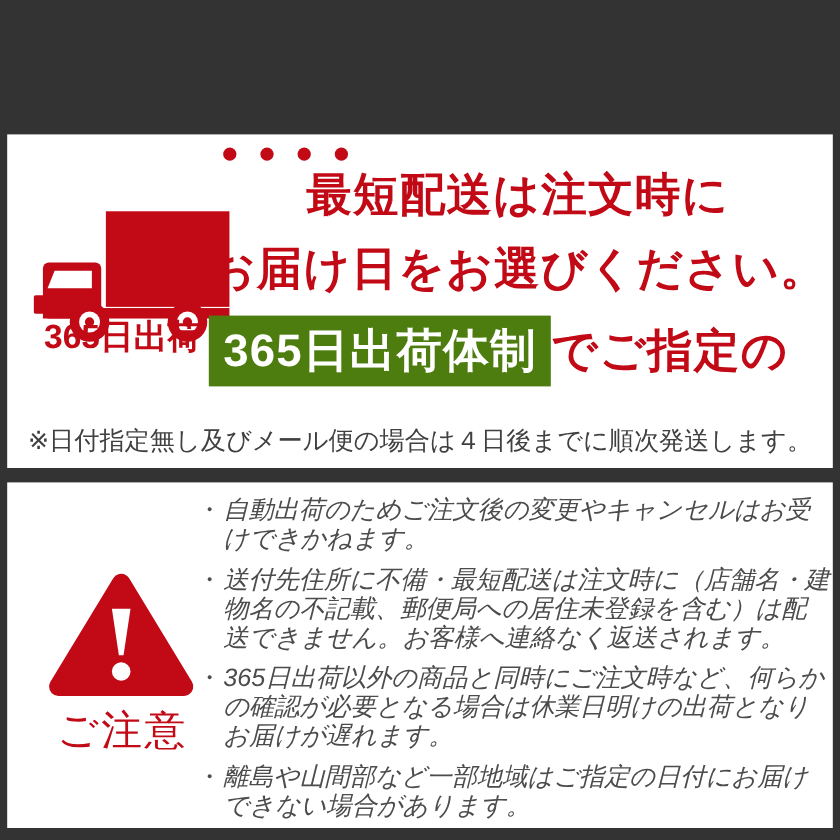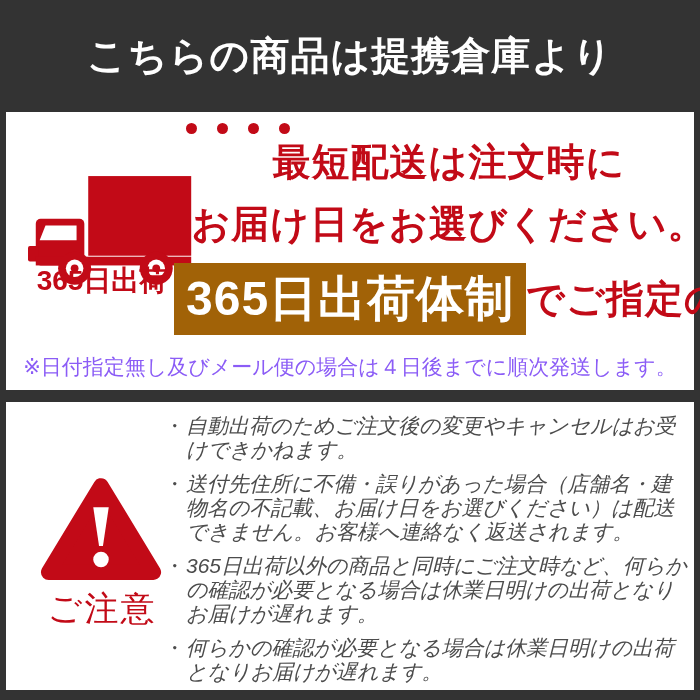--- a/index.html
+++ b/index.html
@@ -28,48 +28,47 @@
     color:#c20a17;font-weight:bold;font-size:28px;letter-spacing:0px;
   }
   .ship-content{position:absolute;left:168px;top:6px;text-align:center;}
   .dots{display:flex;gap:20px;margin:5px 0 3px 12px;height:11px;}
   .dot{width:11px;height:11px;border-radius:50%;background:#c20a17;}
   .red-h{color:#c20a17;font-weight:bold;font-size:38px;letter-spacing:1px;white-space:nowrap;}
   .line1{margin-top:2px;}
   .line2{margin-top:11px;}
   .line3{margin-top:13px;display:flex;align-items:center;}
   .hl-box{
-    background:#a16207;color:#ffffff;font-weight:bold;font-size:48px;
+    background:#4d7c0f;color:#ffffff;font-weight:bold;font-size:38px;
     padding:4px 12px;letter-spacing:1px;white-space:nowrap;
   }
   .hl-suffix{margin-left:0;}
   .line4{margin-top:11px;padding-left:4px;}
   .ship-note{
     position:absolute;bottom:9px;left:0;width:100%;text-align:center;
-    color:#8b5cf6;font-size:21px;letter-spacing:0px;
+    color:#404040;font-size:21px;letter-spacing:0px;
   }
 
   
   .warn-wrap{position:absolute;left:32px;top:72px;width:126px;height:112px;}
   .warn-label{
     position:absolute;left:0;top:184px;width:192px;text-align:center;
     color:#c20a17;font-weight:normal;font-size:34px;letter-spacing:2px;
   }
   .bullets{position:absolute;left:158px;top:12px;width:528px;}
   .bullet-item{
     display:flex;color:#4c4c4c;font-size:21px;line-height:24px;margin-bottom:10px;
   }
   .bullet-mark{flex:0 0 22px;}
   .bullet-text{flex:1;font-style:italic;}
 </style>
 </head>
 <body>
 
 <div class="top-banner">
-  <div>こちらの商品は提携倉庫より</div>
 </div>
 
 <div class="panel shipping">
 
   <div class="truck-wrap">
     <svg viewBox="0 0 175 118" width="170" height="115">
       <rect x="62" y="4" width="106" height="82" fill="#c20a17"></rect>
       <rect x="8" y="48" width="50" height="48" rx="5" fill="#c20a17"></rect>
       <polygon points="18,55 50,55 50,70 12,70" fill="#ffffff"></polygon>
       <rect x="0" y="76" width="11" height="16" rx="2" fill="#c20a17"></rect>
@@ -113,24 +112,24 @@
   </div>
   <div class="warn-label">ご注意</div>
 
   <div class="bullets">
     <div class="bullet-item">
       <span class="bullet-mark">・</span>
       <span class="bullet-text">自動出荷のためご注文後の変更やキャンセルはお受けできかねます。</span>
     </div>
     <div class="bullet-item">
       <span class="bullet-mark">・</span>
-      <span class="bullet-text">送付先住所に不備・誤りがあった場合（店舗名・建物名の不記載、お届け日をお選びください）は配送できません。お客様へ連絡なく返送されます。</span>
+      <span class="bullet-text">送付先住所に不備・最短配送は注文時に（店舗名・建物名の不記載、郵便局への居住未登録を含む）は配送できません。お客様へ連絡なく返送されます。</span>
     </div>
     <div class="bullet-item">
       <span class="bullet-mark">・</span>
       <span class="bullet-text">365日出荷以外の商品と同時にご注文時など、何らかの確認が必要となる場合は休業日明けの出荷となりお届けが遅れます。</span>
     </div>
     <div class="bullet-item">
       <span class="bullet-mark">・</span>
-      <span class="bullet-text">何らかの確認が必要となる場合は休業日明けの出荷となりお届けが遅れます。</span>
+      <span class="bullet-text">離島や山間部など一部地域はご指定の日付にお届けできない場合があります。</span>
     </div>
   </div>
 </div>
 
 </body></html>

